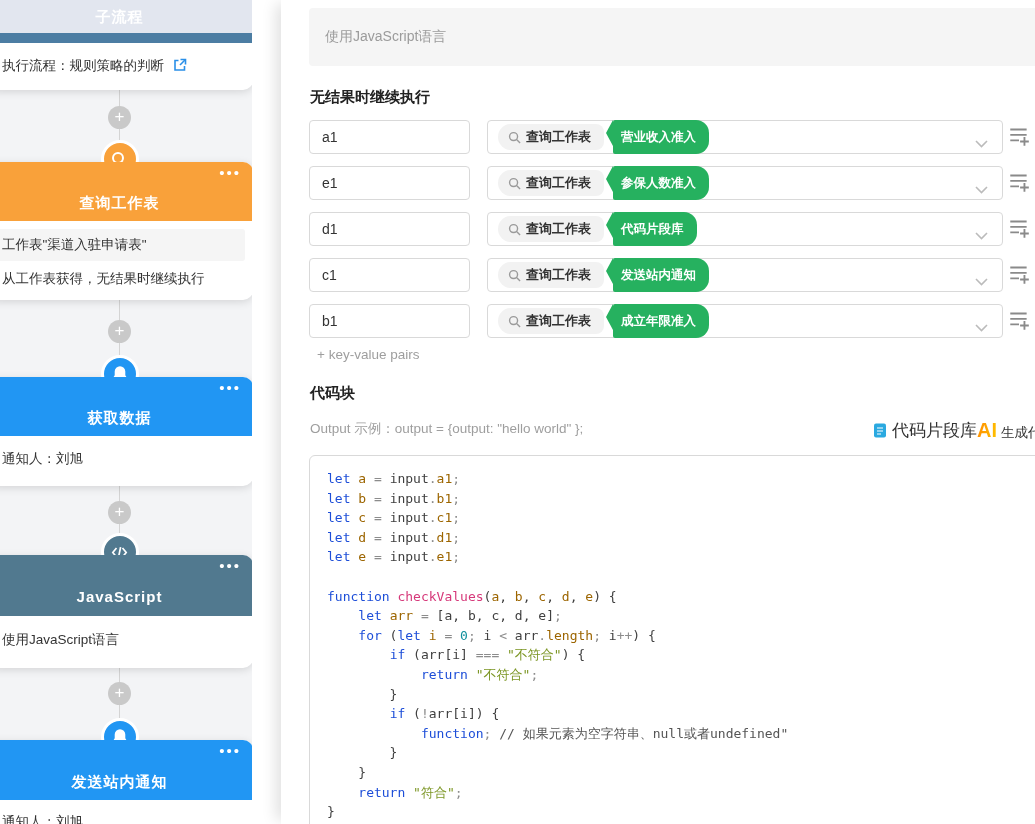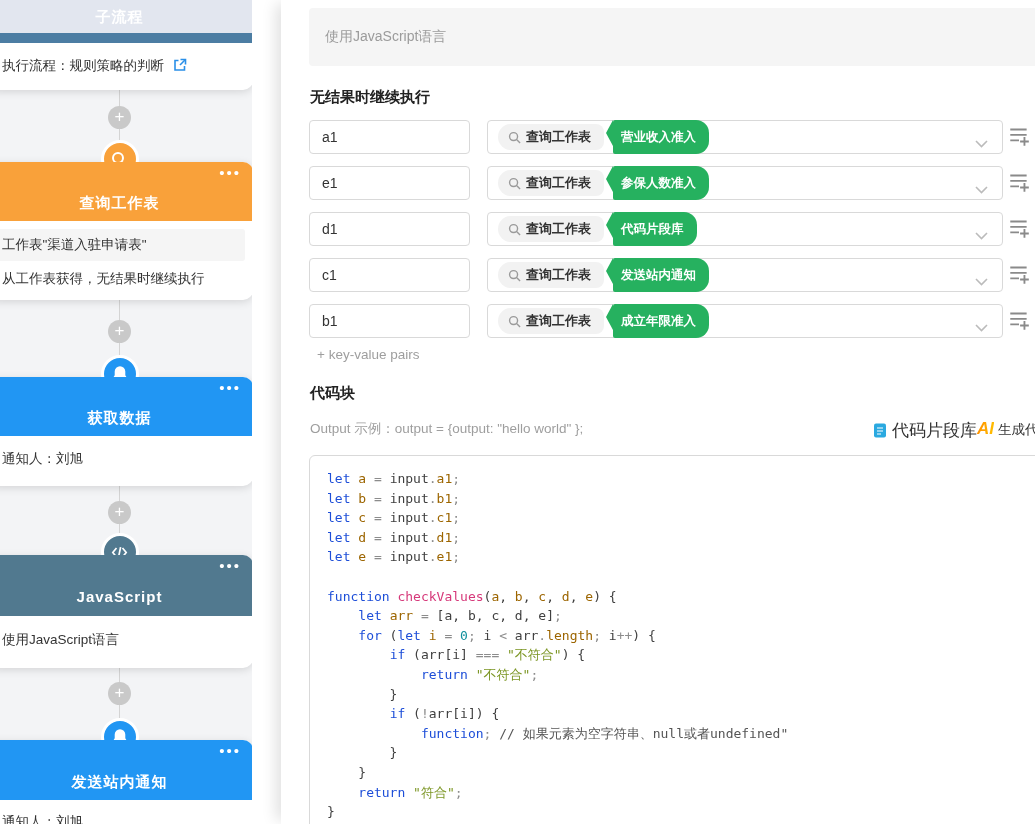--- a/index.html
+++ b/index.html
@@ -72,21 +72,21 @@
          font-weight:bold; display:flex; align-items:center; padding:0 13px 0 8px; border-radius:2px 13px 13px 2px; }
   .tag::before { content:""; position:absolute; left:-7px; top:0; border-top:13px solid transparent;
                  border-bottom:13px solid transparent; border-right:7px solid #26b15f; }
   .kv-chevron { position:absolute; right:14px; top:13px; }
   .kv-addbtn { position:absolute; left:698px; top:4px; width:28px; height:26px; cursor:pointer; }
   .add-kv { position:absolute; left:36px; top:347px; font-size:13.5px; color:#9e9e9e; cursor:pointer; }
   .output-hint { position:absolute; left:29px; top:420px; font-size:13.5px; color:#9e9e9e; }
   .snippet-btn { position:absolute; left:592px; top:419px; font-size:17px; color:#333; cursor:pointer;
                  display:flex; align-items:center; gap:5px; }
   .ai-btn { position:absolute; left:696px; top:419px; font-size:13.5px; color:#333; cursor:pointer; white-space:nowrap; }
-  .ai-logo { font-weight:bold; font-style:italic; font-size:17px; margin-right:4px;
+  .ai-logo { font-weight:bold; font-size:20px; margin-right:4px;
              background:linear-gradient(100deg,#ff8a00,#ffc400); -webkit-background-clip:text;
              background-clip:text; color:transparent; }
   .editor { position:absolute; left:28px; top:455px; width:1100px; height:400px; border:1px solid #d9d9d9;
             border-radius:6px; background:#fff; padding:13px 0 0 17px; overflow:hidden;
             font-family:"DejaVu Sans Mono","Liberation Mono",monospace; font-size:13px; }
   .cl { white-space:pre; line-height:19.6px; color:#222; }
   .tok-kw{color:#1d4ed8} .tok-def{color:#9c6500} .tok-prop{color:#9c6500}
   .tok-fn{color:#d6397a} .tok-op{color:#8c8c8c} .tok-num{color:#0e8f9c}
   .tok-str{color:#7d9726} .tok-cmt{color:#555} .tok-plain{color:#404040}
 </style>

